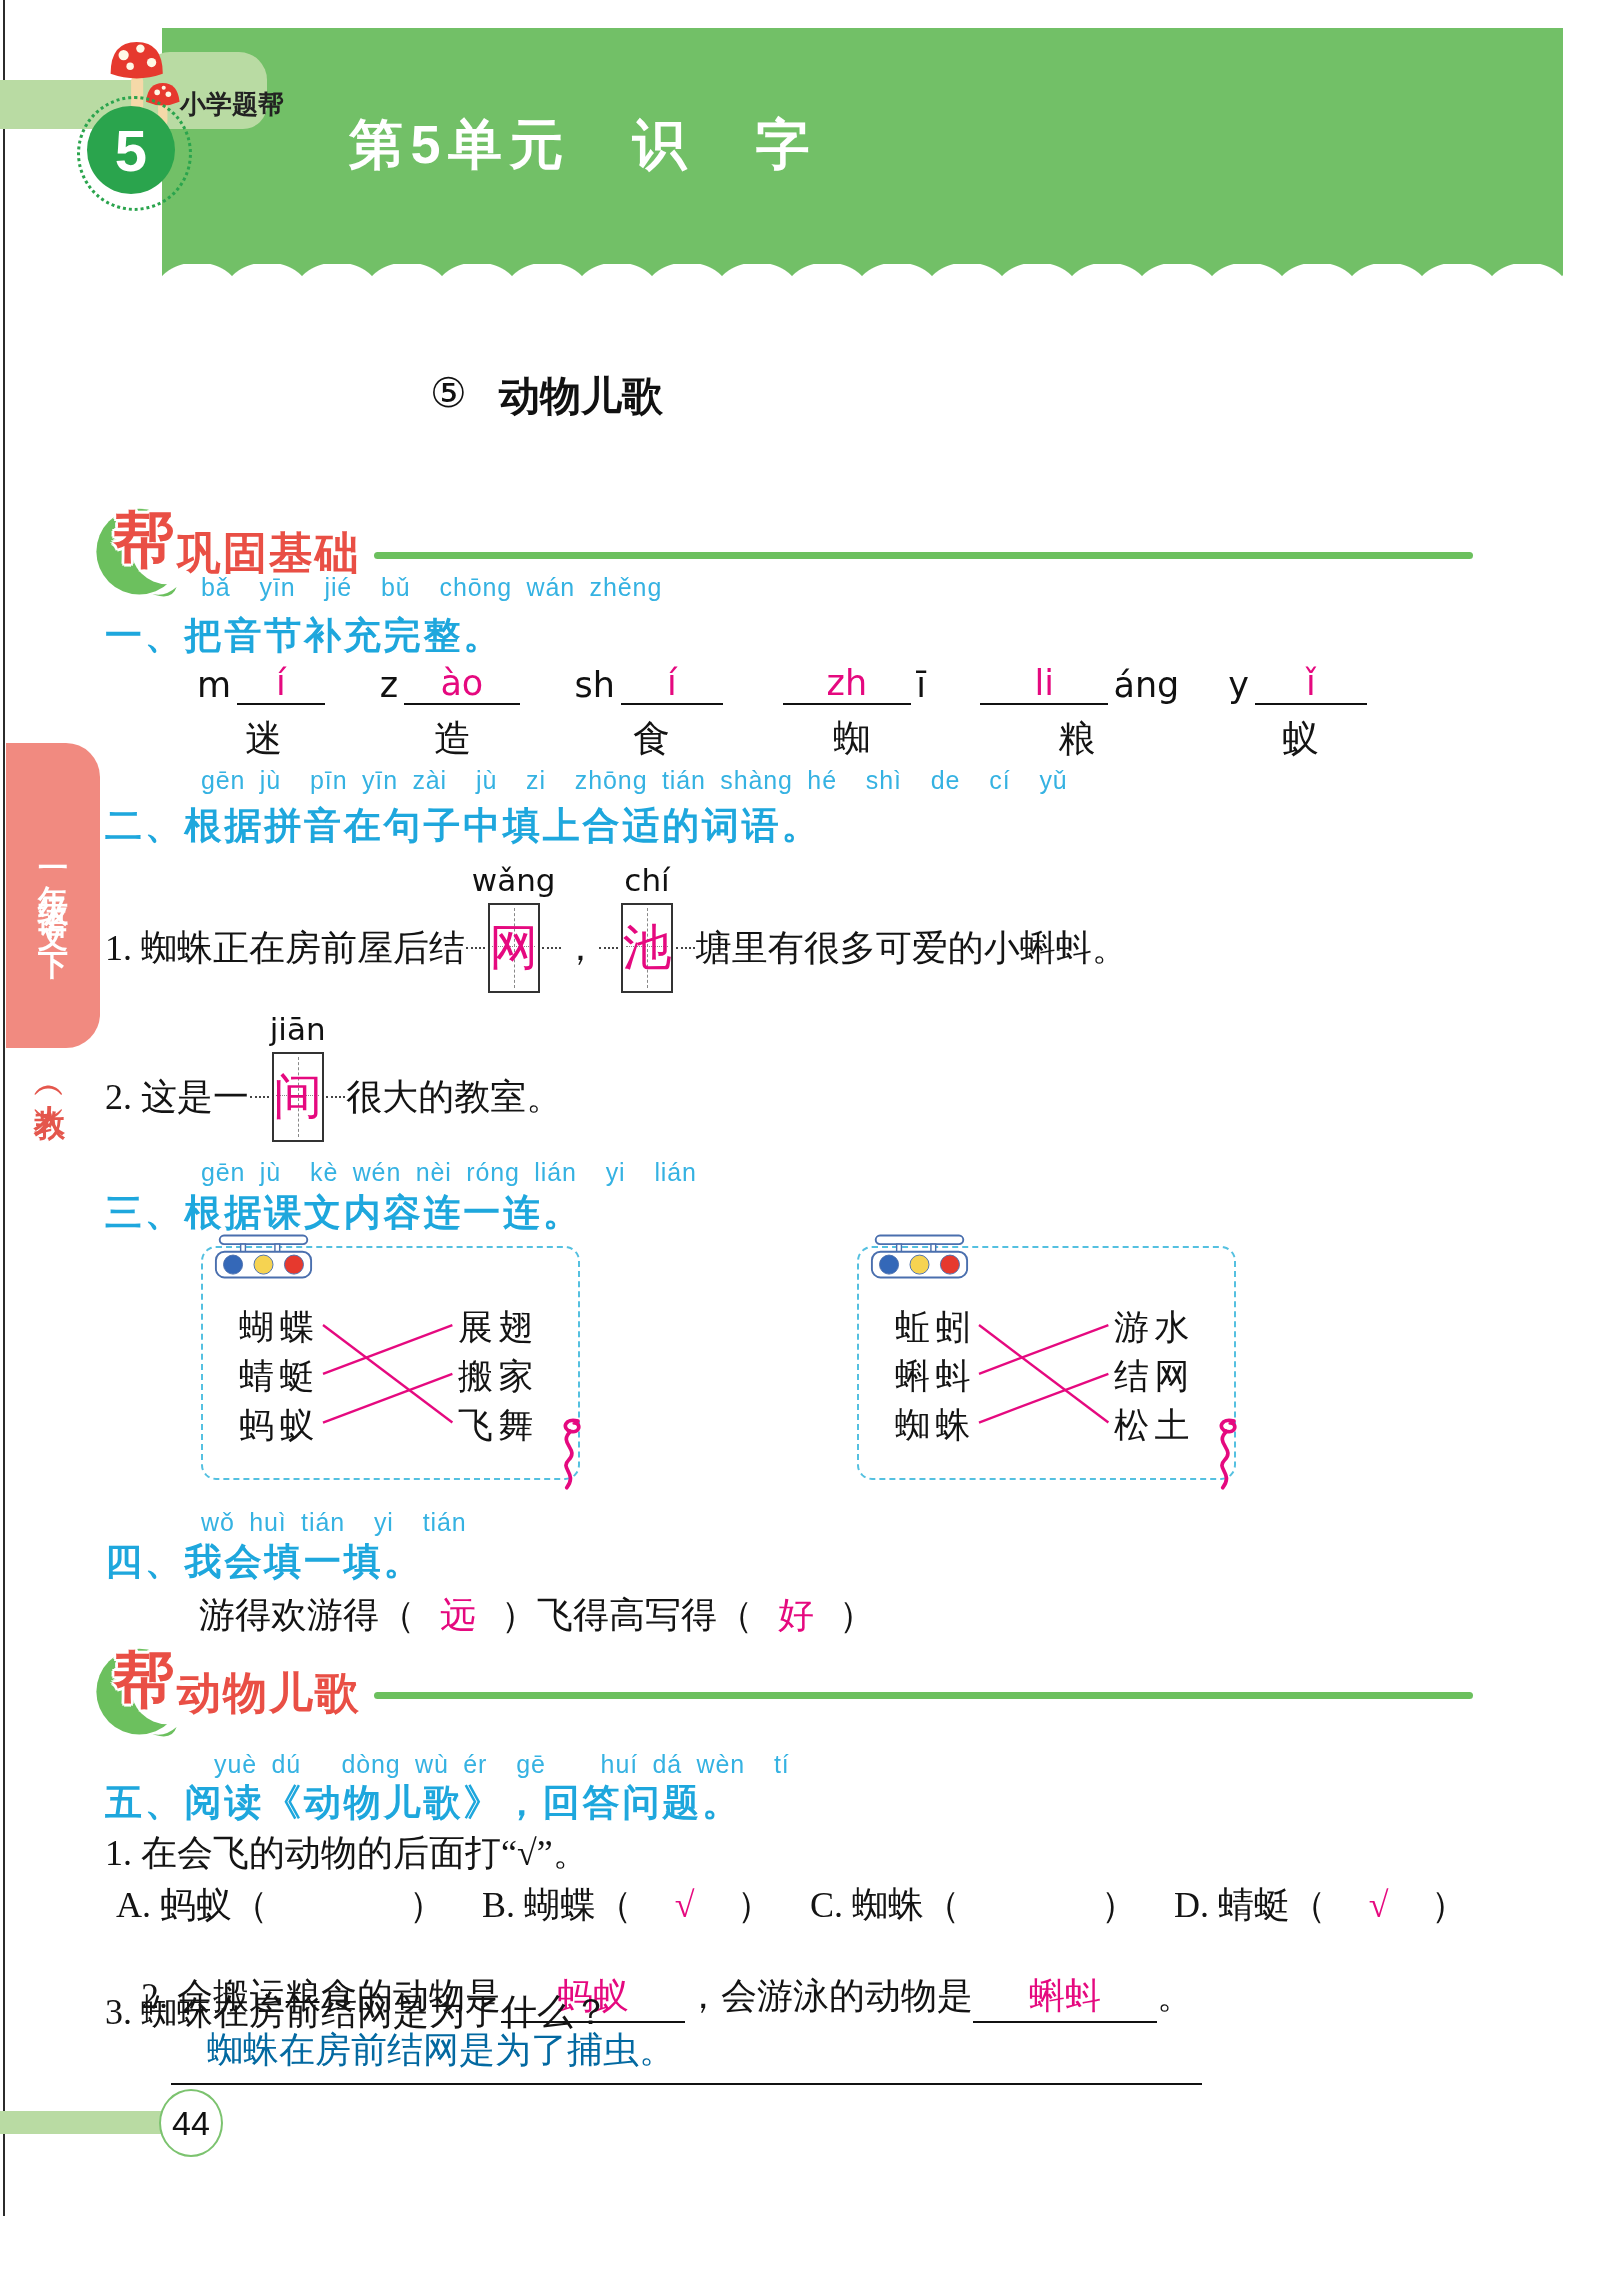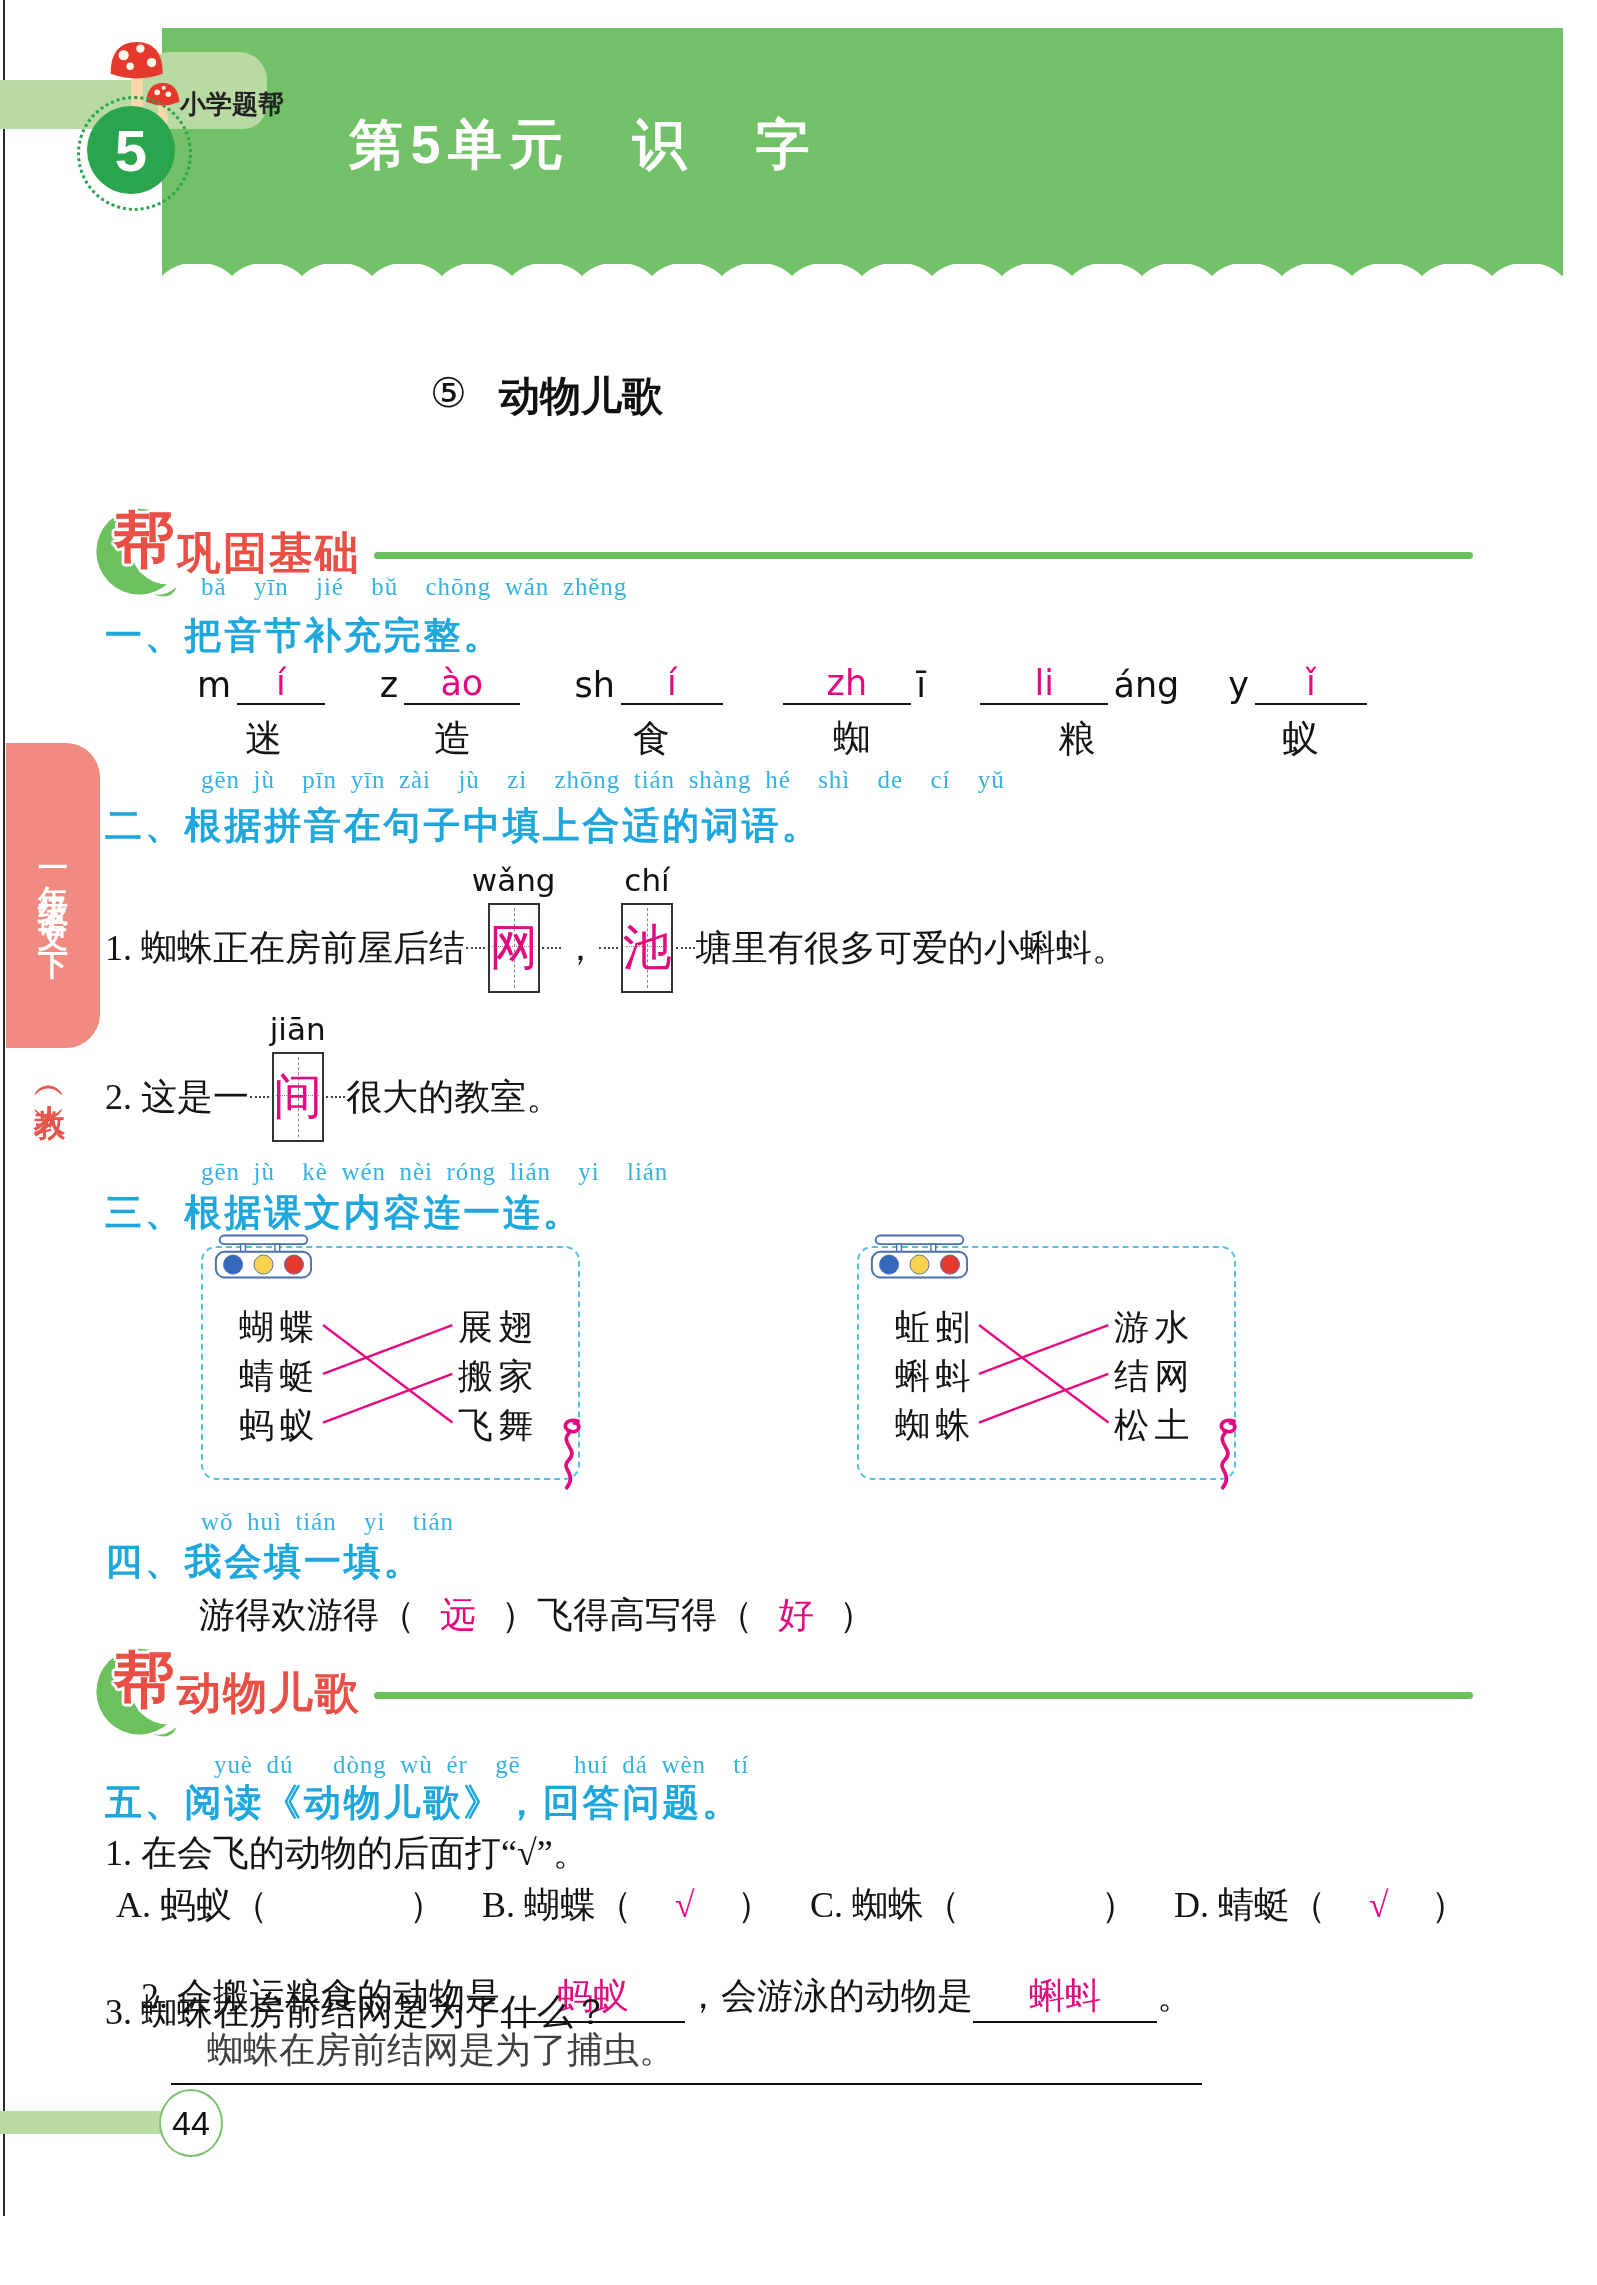--- a/index.html
+++ b/index.html
@@ -36,21 +36,21 @@
   .sec-badge{position:relative;width:94px;height:97px;flex:none;z-index:1;}
   .sec-badge svg{position:absolute;left:0;top:0;width:100%;height:100%;}
   .sec-badge-char{position:absolute;left:17px;top:3.7px;font-size:62px;font-weight:bold;color:#e94f45;line-height:1;
         font-family:"Liberation Sans","DejaVu Sans",sans-serif;
         text-shadow:-1.9px -1.9px 0 #fff,1.9px -1.9px 0 #fff,-1.9px 1.9px 0 #fff,1.9px 1.9px 0 #fff,0 -2.8px 0 #fff,0 2.8px 0 #fff,-2.8px 0 0 #fff,2.8px 0 0 #fff;}
   .sec-title{font-size:44px;font-weight:bold;color:#e94f45;margin-left:-13px;letter-spacing:1.9px;z-index:1;
         font-family:"Liberation Sans","DejaVu Sans",sans-serif;}
   .sec-line{flex:1;height:6.6px;background:#6cc05e;border-radius:3.7px;margin-left:13px;margin-top:3.7px;}
 
   
-  .py{position:absolute;color:#35b2e2;font-size:25px;font-family:Liberation Serif, serif;
+  .py{position:absolute;color:#35b2e2;font-size:25px;font-family:Liberation Sans, sans-serif;
         letter-spacing:0.9px;word-spacing:6.6px;white-space:pre;}
   .qtitle{position:absolute;color:#1ea7dd;font-size:37px;font-weight:bold;letter-spacing:2.8px;
         font-family:"Liberation Sans","DejaVu Sans",sans-serif;white-space:pre;}
 
   
   .body-line{position:absolute;font-size:36px;color:#141414;white-space:pre;}
 
   
   .q1-row{position:absolute;left:197px;top:656px;display:flex;gap:49px;align-items:flex-start;}
   .syl{display:flex;flex-direction:column;align-items:center;}
@@ -90,21 +90,21 @@
   
   .q4-row{position:absolute;left:199px;top:1591px;display:flex;font-size:36px;color:#141414;white-space:pre;}
   .paren-ans{display:inline-block;width:86px;text-align:center;color:#e5097f;}
 
   
   .opt-row{position:absolute;left:116px;top:1881px;display:flex;gap:37px;font-size:36px;color:#141414;white-space:pre;}
   .mark-slot{display:inline-block;width:105px;text-align:center;color:#e5097f;}
   .opt:nth-child(1) .mark-slot,.opt:nth-child(3) .mark-slot{width:141px;}
   .u-blank{display:inline-block;min-width:169px;border-bottom:2.8px solid #111;color:#e5097f;text-align:center;padding:0 7.5px;}
   .answer-line{position:absolute;left:171px;top:2026px;width:995px;border-bottom:2.8px solid #111;
-        color:#404040;font-size:36px;padding:0 0 7.5px 36px;}
+        color:#0369a1;font-size:36px;padding:0 0 7.5px 36px;}
 
   
   .footer-bar{position:absolute;left:0;top:2111px;width:165px;height:22.5px;background:#b9dba3;}
   .page-num{position:absolute;left:159px;top:2089px;width:60px;height:64px;background:#fff;border:2.8px solid #7cc36f;
         border-radius:50%;display:flex;align-items:center;justify-content:center;font-size:34px;color:#111;
         font-family:"Liberation Sans","DejaVu Sans",sans-serif;}
 
   
   .side-tab{position:absolute;left:5.6px;top:743px;width:94px;height:305px;background:#f18a80;
         border-radius:0 34px 34px 0;display:flex;align-items:center;justify-content:center;}

